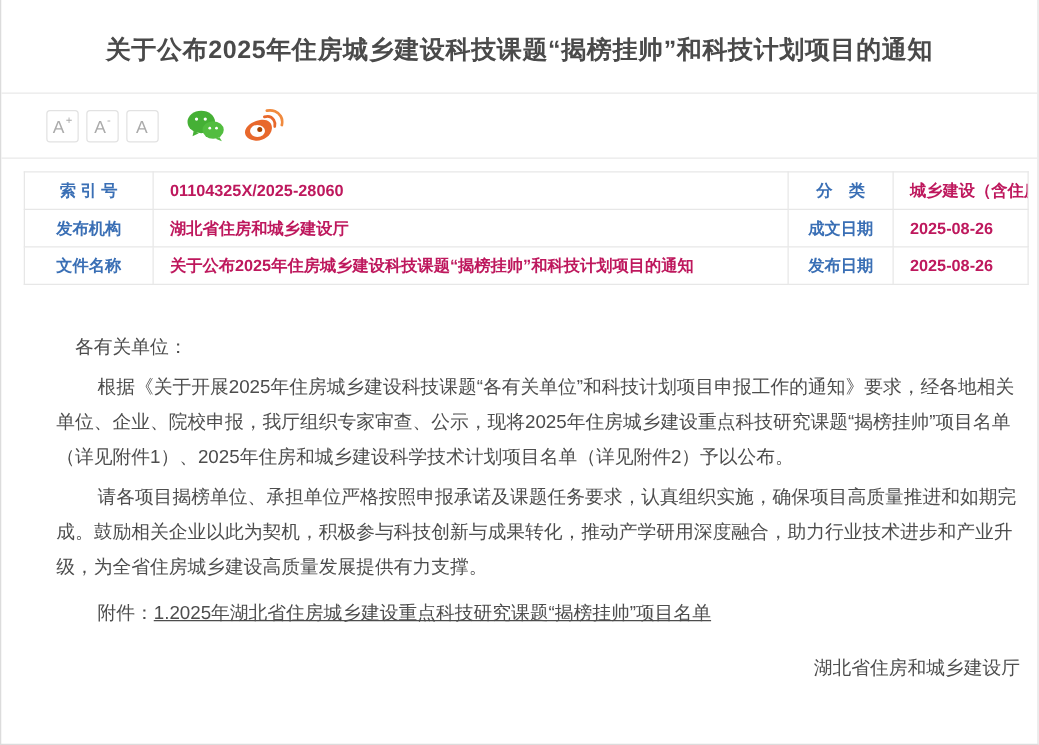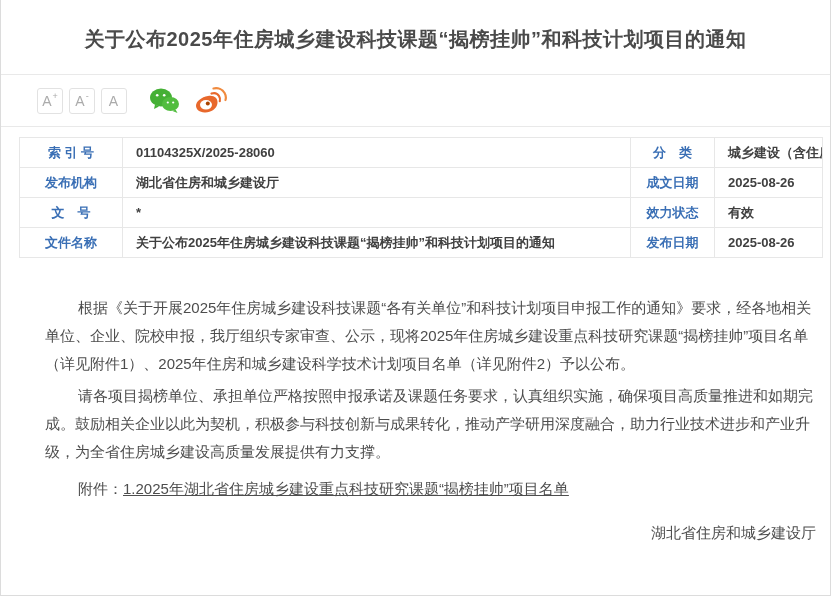--- a/index.html
+++ b/index.html
@@ -83,21 +83,21 @@
     vertical-align: middle;
     white-space: nowrap;
     overflow: hidden;
   }
   .info-table td.lbl {
     color: #3a6fb5;
     text-align: center;
     background: #fff;
   }
   .info-table td.val {
-    color: #404040;
+    color: #be185d;
     padding-left: 13px;
   }
   .col-l1 { width: 103px; }
   .col-v1 { width: 508px; }
   .col-l2 { width: 84px; }
   .col-v2 { width: 108px; }
 
   
   .doc-body {
     margin: 36px 14px 0 44px;
@@ -177,35 +177,30 @@
       <td class="lbl">分　类</td>
       <td class="val">城乡建设（含住房）</td>
     </tr>
     <tr>
       <td class="lbl">发布机构</td>
       <td class="val">湖北省住房和城乡建设厅</td>
       <td class="lbl">成文日期</td>
       <td class="val">2025-08-26</td>
     </tr>
     <tr>
-      <td class="lbl">文　号</td>
-      <td class="val">*</td>
-      <td class="lbl">效力状态</td>
-      <td class="val">有效</td>
-    </tr>
-    <tr>
       <td class="lbl">文件名称</td>
       <td class="val">关于公布2025年住房城乡建设科技课题“揭榜挂帅”和科技计划项目的通知</td>
       <td class="lbl">发布日期</td>
       <td class="val">2025-08-26</td>
     </tr>
   </tbody>
     </table>
 
   <div class="doc-body">
+    <p class="salutation">各有关单位：</p>
     <p class="para">根据《关于开展2025年住房城乡建设科技课题“各有关单位”和科技计划项目申报工作的通知》要求，经各地相关单位、企业、院校申报，我厅组织专家审查、公示，现将2025年住房城乡建设重点科技研究课题“揭榜挂帅”项目名单（详见附件1）、2025年住房和城乡建设科学技术计划项目名单（详见附件2）予以公布。</p>
     <p class="para para2">请各项目揭榜单位、承担单位严格按照申报承诺及课题任务要求，认真组织实施，确保项目高质量推进和如期完成。鼓励相关企业以此为契机，积极参与科技创新与成果转化，推动产学研用深度融合，助力行业技术进步和产业升级，为全省住房城乡建设高质量发展提供有力支撑。</p>
     <div class="attachments">
       <span class="att-label">附件：</span>
       <div class="att-items">
         <div class="att-item">1.2025年湖北省住房城乡建设重点科技研究课题“揭榜挂帅”项目名单</div>
       </div>
     </div>
     <p class="sig-line">湖北省住房和城乡建设厅</p>
 

